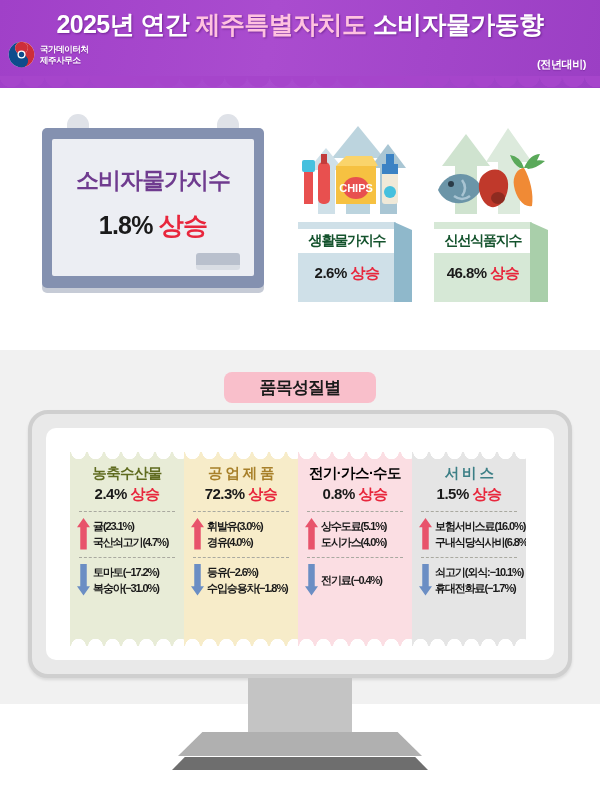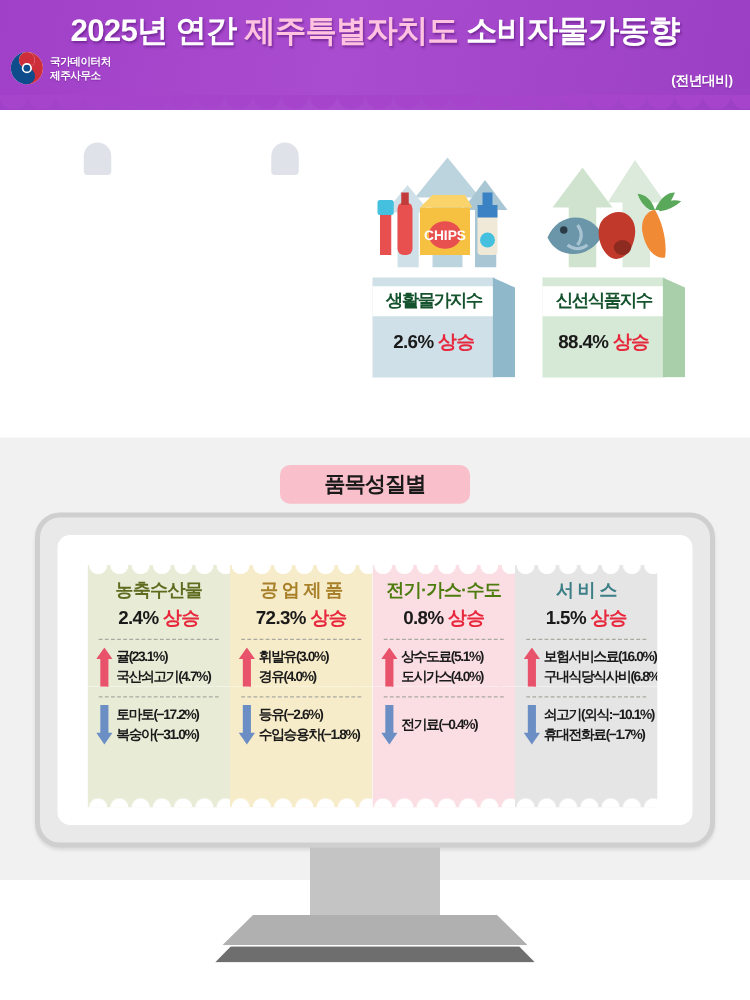--- a/index.html
+++ b/index.html
@@ -179,21 +179,21 @@
   .ticket.c1 { background: #f7ecc9; }
   .ticket.c2 { background: #fbdee3; }
   .ticket.c3 { background: #e5e5e5; }
 
   .t-title {
     text-align: center; font-size: 14.5px; font-weight: bold;
     letter-spacing: -0.6px; line-height: 18px; white-space: nowrap;
   }
   .ticket.c0 .t-title { color: #5f6b1f; }
   .ticket.c1 .t-title { color: #a8802a; }
-  .ticket.c2 .t-title { color: #4d7c0f; }
+  .ticket.c2 .t-title { color: #000000; }
   .ticket.c3 .t-title { color: #3c7f86; }
   .t-rate {
     text-align: center; font-size: 15px; font-weight: bold;
     color: #1a1a1a; letter-spacing: -0.5px; margin-top: 3px; white-space: nowrap;
   }
   .t-rate .up { color: #e8263c; }
   .t-divider {
     margin: 7px 4px 6px;
     border-top: 1.5px dashed #a9a9a0;
   }
@@ -233,20 +233,30 @@
 
     <div class="header-note">(전년대비)</div>
     <div class="header-scallop"></div>
   </div>
 
   <div class="top-section">
 
     <div class="board-wrap">
       <div class="board-peg left"></div>
       <div class="board-peg right"></div>
+      <div class="board-frame">
+        <div class="board-screen">
+          <div class="board-line1">소비자물가지수</div>
+          <div class="board-line2">
+            <span>1.8%</span>
+            <span class="up">상승</span>
+          </div>
+          <div class="board-eraser"></div>
+        </div>
+      </div>
     </div>
 
     <div class="bag blue">
       <svg class="bag-arrows" viewBox="0 0 118 92">
         <path d="M62 4 L88 36 L74 36 L74 92 L50 92 L50 36 L36 36 Z" fill="#bcd4de"></path>
         <path d="M30 26 L48 48 L39 48 L39 92 L22 92 L22 48 L12 48 Z" fill="#cfe0e8"></path>
         <path d="M92 22 L110 46 L101 46 L101 92 L84 92 L84 46 L74 46 Z" fill="#a9c6d4"></path>
       </svg>
       <svg class="bag-goods" viewBox="0 0 118 82">
         <rect x="8" y="24" width="9" height="34" fill="#e8504f"></rect>
@@ -286,21 +296,21 @@
         <path d="M22 50 q8 6 16 0 M30 34 q6 8 0 16" stroke="#a8c4d2" stroke-width="2.5" fill="none"></path>
         <path d="M52 28 c12 -10 26 -2 24 14 c-2 16 -14 24 -22 16 c-8 -8 -10 -24 -2 -30 z" fill="#c0392b"></path>
         <ellipse cx="66" cy="52" rx="7" ry="6" fill="#8e2b20"></ellipse>
         <path d="M92 22 c6 10 10 26 8 38 c-8 2 -16 -8 -18 -20 c-2 -10 4 -18 10 -18 z" fill="#f08a35"></path>
         <path d="M92 22 q6 -14 16 -14 q-4 10 -10 14 M92 22 q-4 -12 -14 -13 q3 9 10 13 M93 20 q10 -8 20 -5 q-8 7 -17 8" fill="#5aa95a"></path>
       </svg>
       <div class="bag-body">
         <div class="bag-front">
           <div class="bag-label">신선식품지수</div>
           <div class="bag-value">
-            <span>88.4%</span>
+            <span>46.8%</span>
             <span class="up">상승</span>
           </div>
         </div>
         <div class="bag-side"></div>
       </div>
     </div>
   </div>
 
   <div class="bottom-section">
     <div class="section-badge">품목성질별</div>

